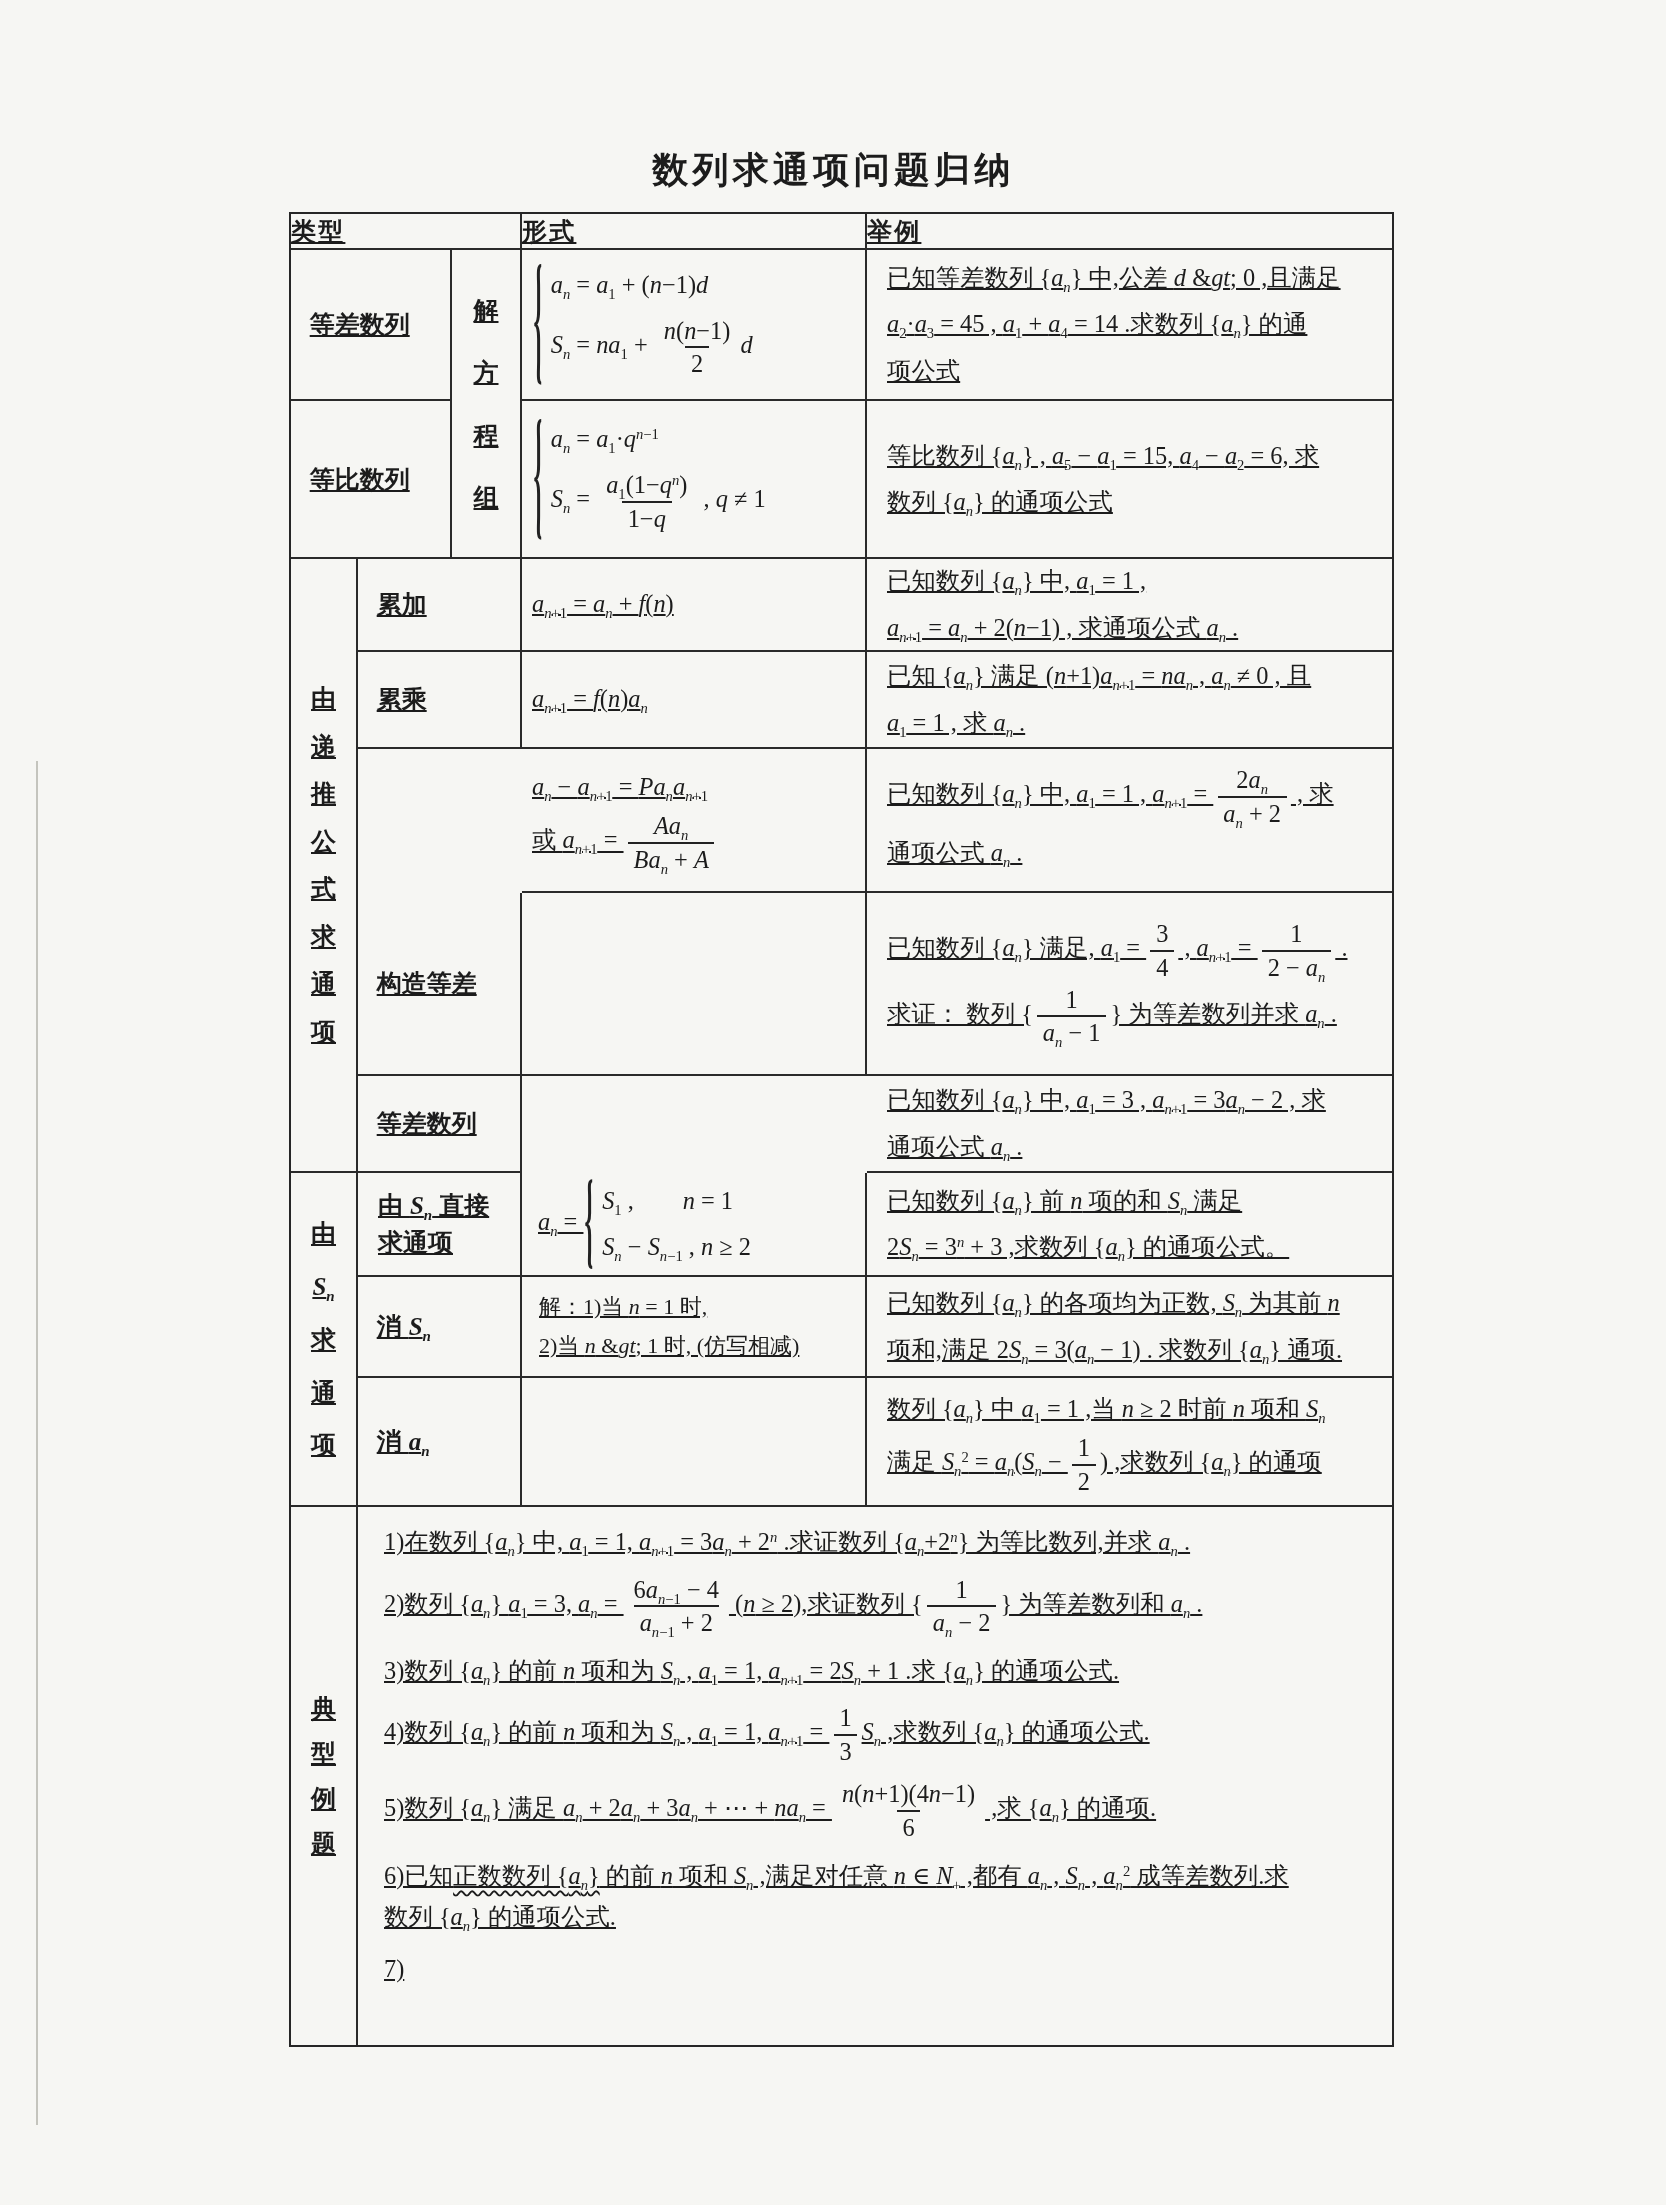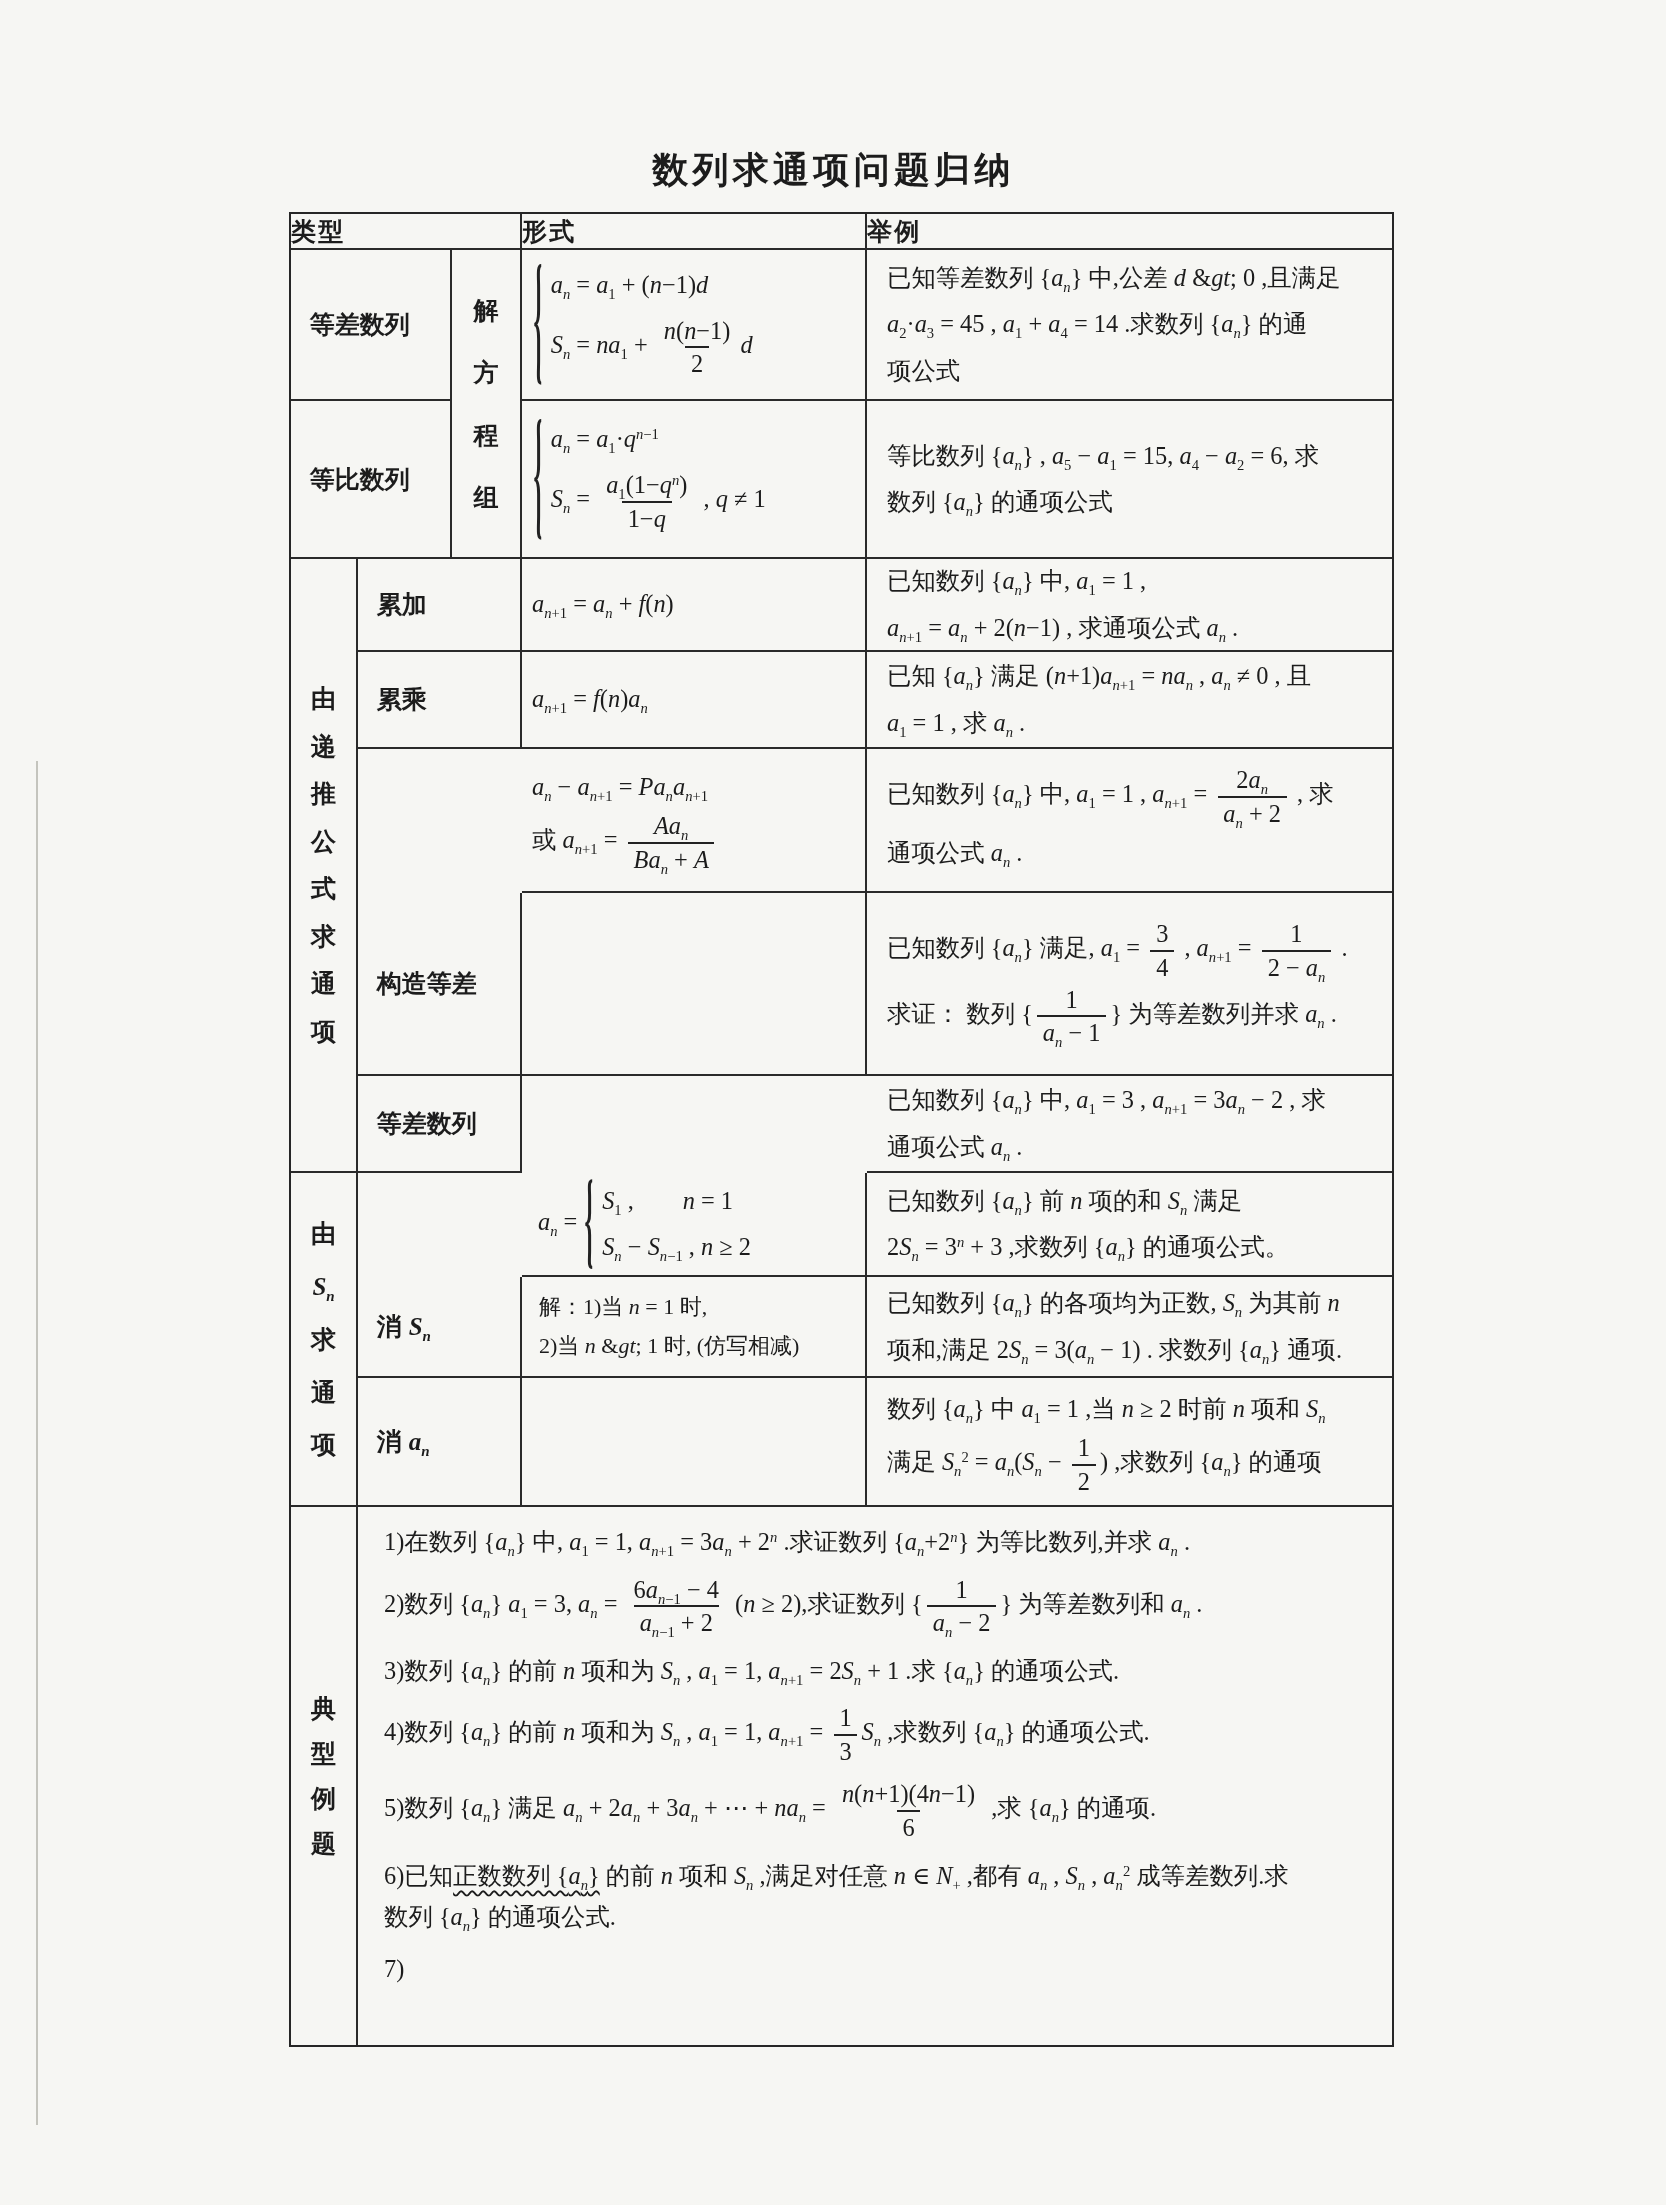--- a/index.html
+++ b/index.html
@@ -21,20 +21,21 @@
     grid-template-rows:36px 151px 158px 93px 97px 144px 183px 97px 104px 101px 129px 538px;
     border:2.9px solid #262626;
     background:transparent;
   }
   .cell{
     border-right:2.2px solid #2a2a2a;border-bottom:2.2px solid #2a2a2a;
     display:flex;align-items:center;
     font-size:24.4px;line-height:1.9;
     padding:4.3px 18.7px;
     overflow:hidden;
+    text-decoration:underline;
   }
   .ne{border-right:none}
   .nb{border-bottom:none}
   .hdr{justify-content:center;padding:0;font-weight:700;line-height:1.2;
        font-family:"Liberation Sans","DejaVu Sans",sans-serif;font-size:25px;letter-spacing:2.2px}
   .label{font-weight:700;font-family:"Liberation Sans","DejaVu Sans",sans-serif;font-size:25px;line-height:1.45}
   .vlab{justify-content:center;text-align:center;padding:0}
   .vlab .tx{text-align:center}
   .form{padding-left:10px}
   .ex{padding-left:20px;padding-right:30px}
@@ -187,20 +188,23 @@
       <div class="tx">等差数列</div>
     </div>
   <div class="cell ex ne" style="grid-area:8/5/9/6">
       <div class="tx">已知数列 {<i>a</i><sub><i>n</i></sub>} 中, <i>a</i><sub>1</sub> = 3 ,  <i>a</i><sub><i>n</i>+1</sub> = 3<i>a</i><sub><i>n</i></sub> − 2 , 求<br>通项公式 <i>a</i><sub><i>n</i></sub> .</div>
     </div>
 
   <div class="cell label vlab" style="grid-area:9/1/12/2">
       <div class="tx" style="line-height:2.1">由<br><i>S</i><sub><i>n</i></sub><br>求<br>通<br>项</div>
     </div>
 
+  <div class="cell label" style="grid-area:9/2/10/4;line-height:1.5;padding-left:20px">
+      <div class="tx">由 <i>S</i><sub><i>n</i></sub> 直接<br>求通项</div>
+    </div>
   <div class="cell form" style="grid-area:9/4/10/5;padding-left:16px">
       <div class="tx"><i>a</i><sub><i>n</i></sub> = <span class="cases">
           <span class="cbrace">
             <svg viewBox="0 0 20 100" preserveAspectRatio="none">
               <path d="M16 2 C9 2 11.5 11 11.5 20 L11.5 38 C11.5 46 9 50 4 50 C9 50 11.5 54 11.5 62 L11.5 80 C11.5 89 9 98 16 98" fill="none" stroke="#222" stroke-width="3" vector-effect="non-scaling-stroke"></path>
             </svg>
           </span>
           <span class="cstack">
             <span><i>S</i><sub>1</sub> ,&nbsp;&nbsp;&nbsp;&nbsp;&nbsp;&nbsp;&nbsp;&nbsp;<i>n</i> = 1</span>
             <span><i>S</i><sub><i>n</i></sub> − <i>S</i><sub><i>n</i>−1</sub> ,  <i>n</i> ≥ 2</span>

